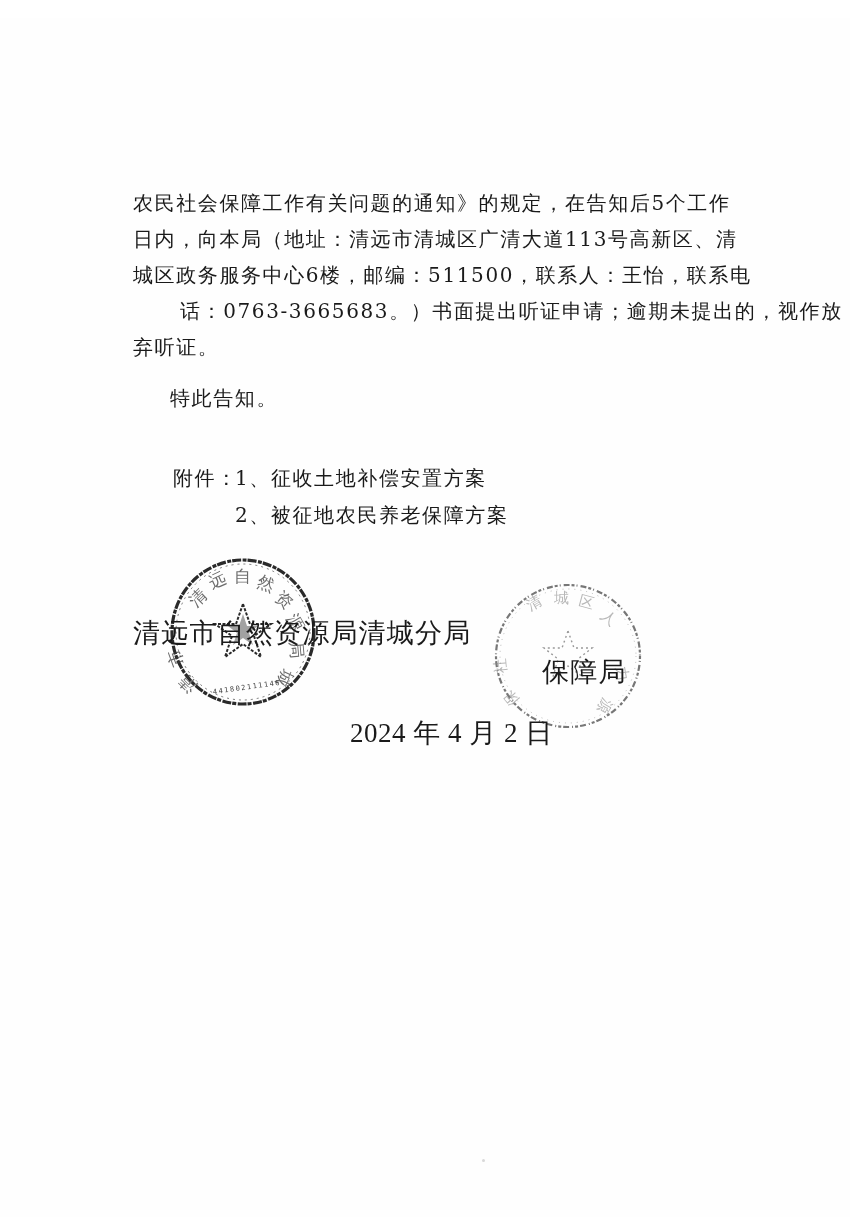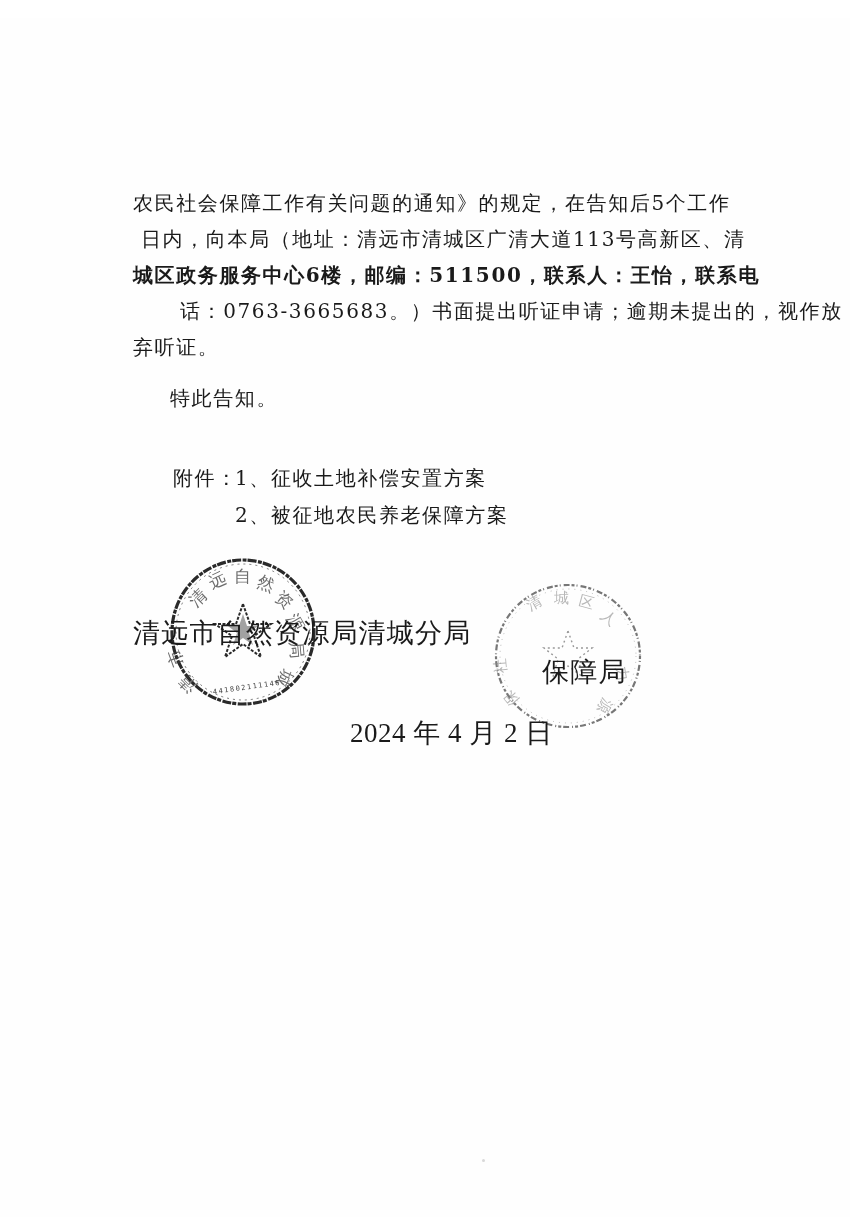--- a/index.html
+++ b/index.html
@@ -13,22 +13,22 @@
   .stamp svg { width: 100%; height: 100%; display: block; }
   .sig { position: absolute; font-size: 27px; line-height: 24px; white-space: nowrap; letter-spacing: 1.2px; }
   .speck { position: absolute; width: 3px; height: 3px; background: #d8d8d8; border-radius: 50%; }
 </style>
 </head>
 <body>
 
 <div class="page">
 
   <div class="line justify" style="top:173px;">农民社会保障工作有关问题的通知》的规定，在告知后5个工作</div>
-  <div class="line justify" style="top:209px;margin-left:8px;">日内，向本局（地址：清远市清城区广清大道113号高新区、清</div>
-  <div class="line justify" style="top:245px;font-weight:bold;">城区政务服务中心6楼，邮编：511500，联系人：王怡，联系电</div>
+  <div class="line justify" style="top:209px;">日内，向本局（地址：清远市清城区广清大道113号高新区、清</div>
+  <div class="line justify" style="top:245px;">城区政务服务中心6楼，邮编：511500，联系人：王怡，联系电</div>
   <div class="line justify" style="top:281px;margin-left:47px;">话：0763-3665683。）书面提出听证申请；逾期未提出的，视作放</div>
   <div class="line" style="top:317px;">弃听证。</div>
 
   <div class="line" style="top:368px; left:170px; width:auto;">特此告知。</div>
 
   <div class="line" style="top:448px; left:173px; width:auto;">附件：</div>
   <div class="line" style="top:448px; left:235px; width:auto;">1、征收土地补偿安置方案</div>
   <div class="line" style="top:485px; left:235px; width:auto;text-align:center;">2、被征地农民养老保障方案</div>
 
   <div class="stamp" style="left:168px; top:538px; width:150px; height:152px;">

